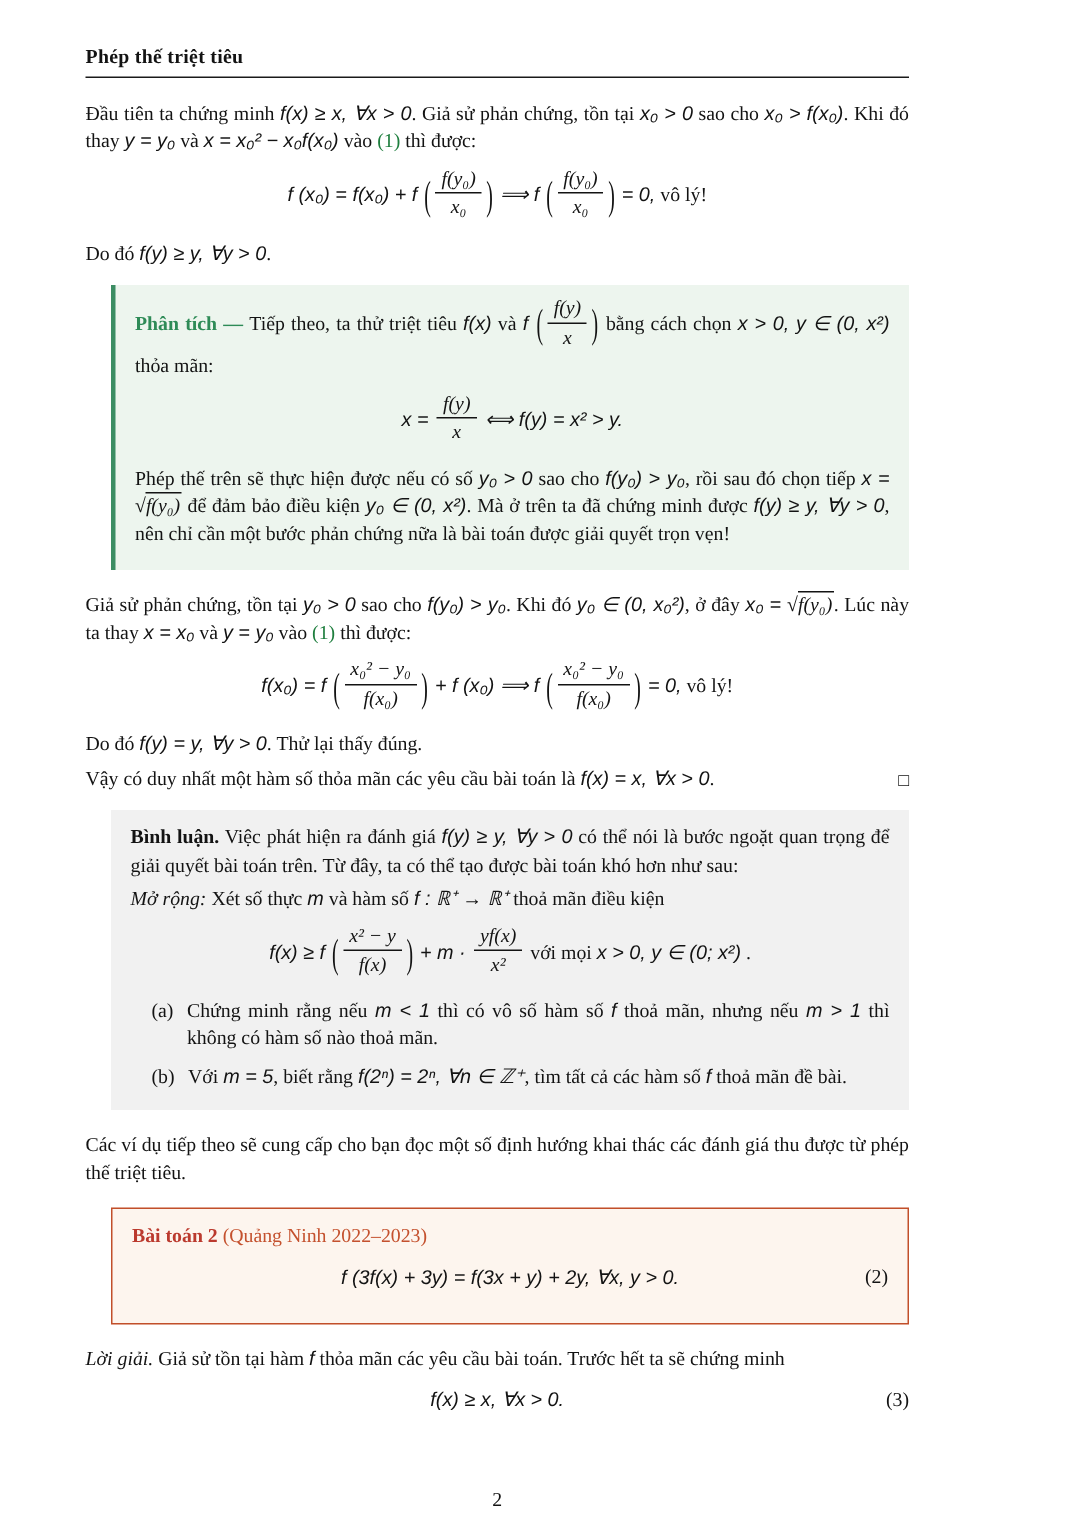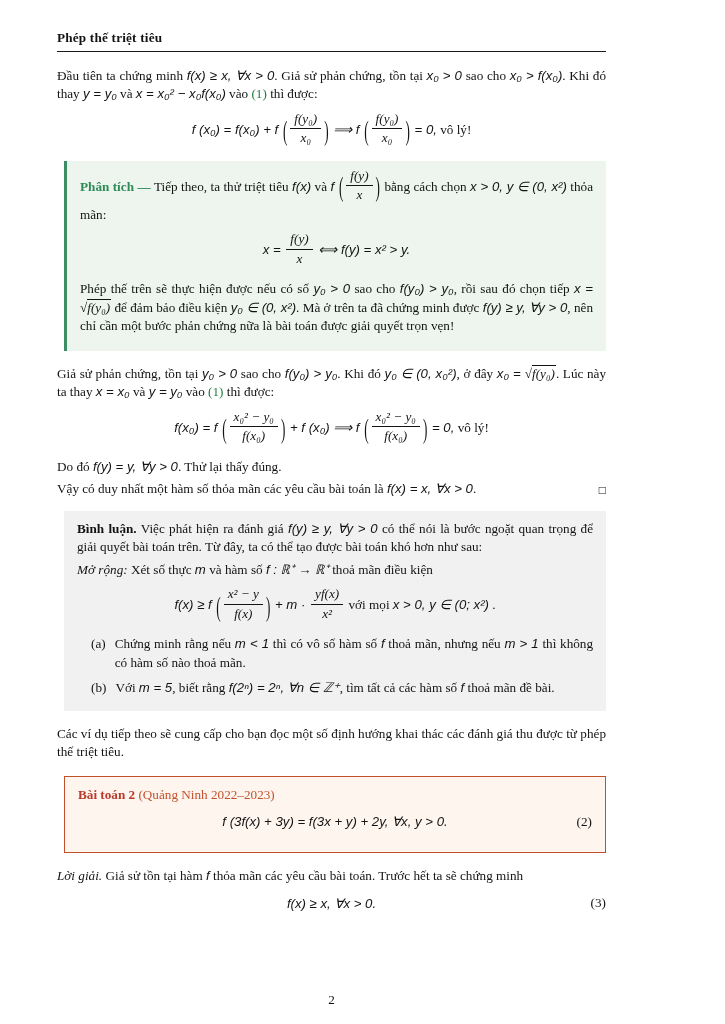--- a/index.html
+++ b/index.html
@@ -27,21 +27,21 @@
   .eq { display: block; text-align: center; margin: 9px 0 11px; line-height: 1.3; }
   .eqrow { position: relative; text-align: center; margin: 9px 0 11px; line-height: 1.3; }
   .eqtag { position: absolute; right: 0; top: 50%; transform: translateY(-50%); }
   .frac { display: inline-block; vertical-align: middle; text-align: center; font-style: italic; margin: 0 2px; transform: translateY(-2px); line-height: 1.25; }
   .fnum { display: block; padding: 0 4px 1px; border-bottom: 1px solid #131313; }
   .fden { display: block; padding: 1px 4px 0; }
   .lp, .rp { display: inline-block; vertical-align: middle; transform: scaleY(2.05); margin: 0 1px; font-style: normal; font-weight: 300; }
   .sqrt { white-space: nowrap; }
   .sqrt .rad { font-style: normal; }
   .sqrt .radarg { font-style: italic; border-top: 1px solid #131313; padding: 0 1px 0 0; }
-  .box { padding: 9px 13px 11px; margin: 12px 0 14px 7px; }
+  .box { padding: 9px 13px 11px; margin: 12px 0 14px 17px; }
   .box-green { background: var(--green_box_bg, #edf5ee); border-left: 3px solid var(--green_border, #3c8d63); }
   .glabel { color: var(--green_accent, #2e8b57); font-weight: bold; }
   .box-gray { background: var(--gray_box_bg, #f1f1f1); }
   .box-red { background: var(--red_box_bg, #fdf5ee); border: 1px solid var(--red_border, #c14f2a); margin-top: 14px; }
   .rname { color: var(--red_title, #bb3a2e); font-weight: bold; }
   .rsrc { color: var(--red_source, #c4512e); }
   .item { display: flex; gap: 9px; margin: 7px 0 2px 14px; line-height: 1.4; text-align: justify; }
   .ilabel { flex: none; }
   .qedline { display: flex; justify-content: space-between; align-items: flex-end; }
   .qed { font-size: 12px; }
@@ -50,20 +50,21 @@
 </head>
 <body>
 
 <div class="page">
 
   <div class="doc-header">Phép thế triệt tiêu</div>
   <hr class="rule">
 
   <p class="para">Đầu tiên ta chứng minh <span class="m">f(x) ≥ x, ∀x &gt; 0</span>. Giả sử phản chứng, tồn tại <span class="m">x₀ &gt; 0</span> sao cho <span class="m">x₀ &gt; f(x₀)</span>. Khi đó thay <span class="m">y = y₀</span> và <span class="m">x = x₀² − x₀f(x₀)</span> vào <span class="lk">(1)</span> thì được:</p>
   <div class="eq"><span class="m">f (x₀) = f(x₀) + f </span><span class="lp">(</span><span class="frac"><span class="fnum">f(y₀)</span><span class="fden">x₀</span></span><span class="rp">)</span><span class="m"> ⟹ f </span><span class="lp">(</span><span class="frac"><span class="fnum">f(y₀)</span><span class="fden">x₀</span></span><span class="rp">)</span><span class="m"> = 0,</span> vô lý!</div>
+  <p class="para">Do đó <span class="m">f(y) ≥ y, ∀y &gt; 0</span>.</p>
 
   <div class="box box-green">
     <p class="para"><span class="glabel">Phân tích — </span>Tiếp theo, ta thử triệt tiêu <span class="m">f(x)</span> và <span class="m">f </span><span class="lp">(</span><span class="frac"><span class="fnum">f(y)</span><span class="fden">x</span></span><span class="rp">)</span> bằng cách chọn <span class="m">x &gt; 0, y ∈ (0, x²)</span> thỏa mãn:</p>
     <div class="eq"><span class="m">x = </span><span class="frac"><span class="fnum">f(y)</span><span class="fden">x</span></span><span class="m"> ⟺ f(y) = x² &gt; y.</span></div>
     <p class="para">Phép thế trên sẽ thực hiện được nếu có số <span class="m">y₀ &gt; 0</span> sao cho <span class="m">f(y₀) &gt; y₀</span>, rồi sau đó chọn tiếp <span class="m">x = </span><span class="sqrt"><span class="rad">√</span><span class="radarg">f(y₀)</span></span> để đảm bảo điều kiện <span class="m">y₀ ∈ (0, x²)</span>. Mà ở trên ta đã chứng minh được <span class="m">f(y) ≥ y, ∀y &gt; 0</span>, nên chỉ cần một bước phản chứng nữa là bài toán được giải quyết trọn vẹn!</p>
   </div>
 
   <p class="para">Giả sử phản chứng, tồn tại <span class="m">y₀ &gt; 0</span> sao cho <span class="m">f(y₀) &gt; y₀</span>. Khi đó <span class="m">y₀ ∈ (0, x₀²)</span>, ở đây <span class="m">x₀ = </span><span class="sqrt"><span class="rad">√</span><span class="radarg">f(y₀)</span></span>. Lúc này ta thay <span class="m">x = x₀</span> và <span class="m">y = y₀</span> vào <span class="lk">(1)</span> thì được:</p>
   <div class="eq"><span class="m">f(x₀) = f </span><span class="lp">(</span><span class="frac"><span class="fnum">x₀² − y₀</span><span class="fden">f(x₀)</span></span><span class="rp">)</span><span class="m"> + f (x₀) ⟹ f </span><span class="lp">(</span><span class="frac"><span class="fnum">x₀² − y₀</span><span class="fden">f(x₀)</span></span><span class="rp">)</span><span class="m"> = 0,</span> vô lý!</div>
   <p class="para">Do đó <span class="m">f(y) = y, ∀y &gt; 0</span>. Thử lại thấy đúng.</p>

